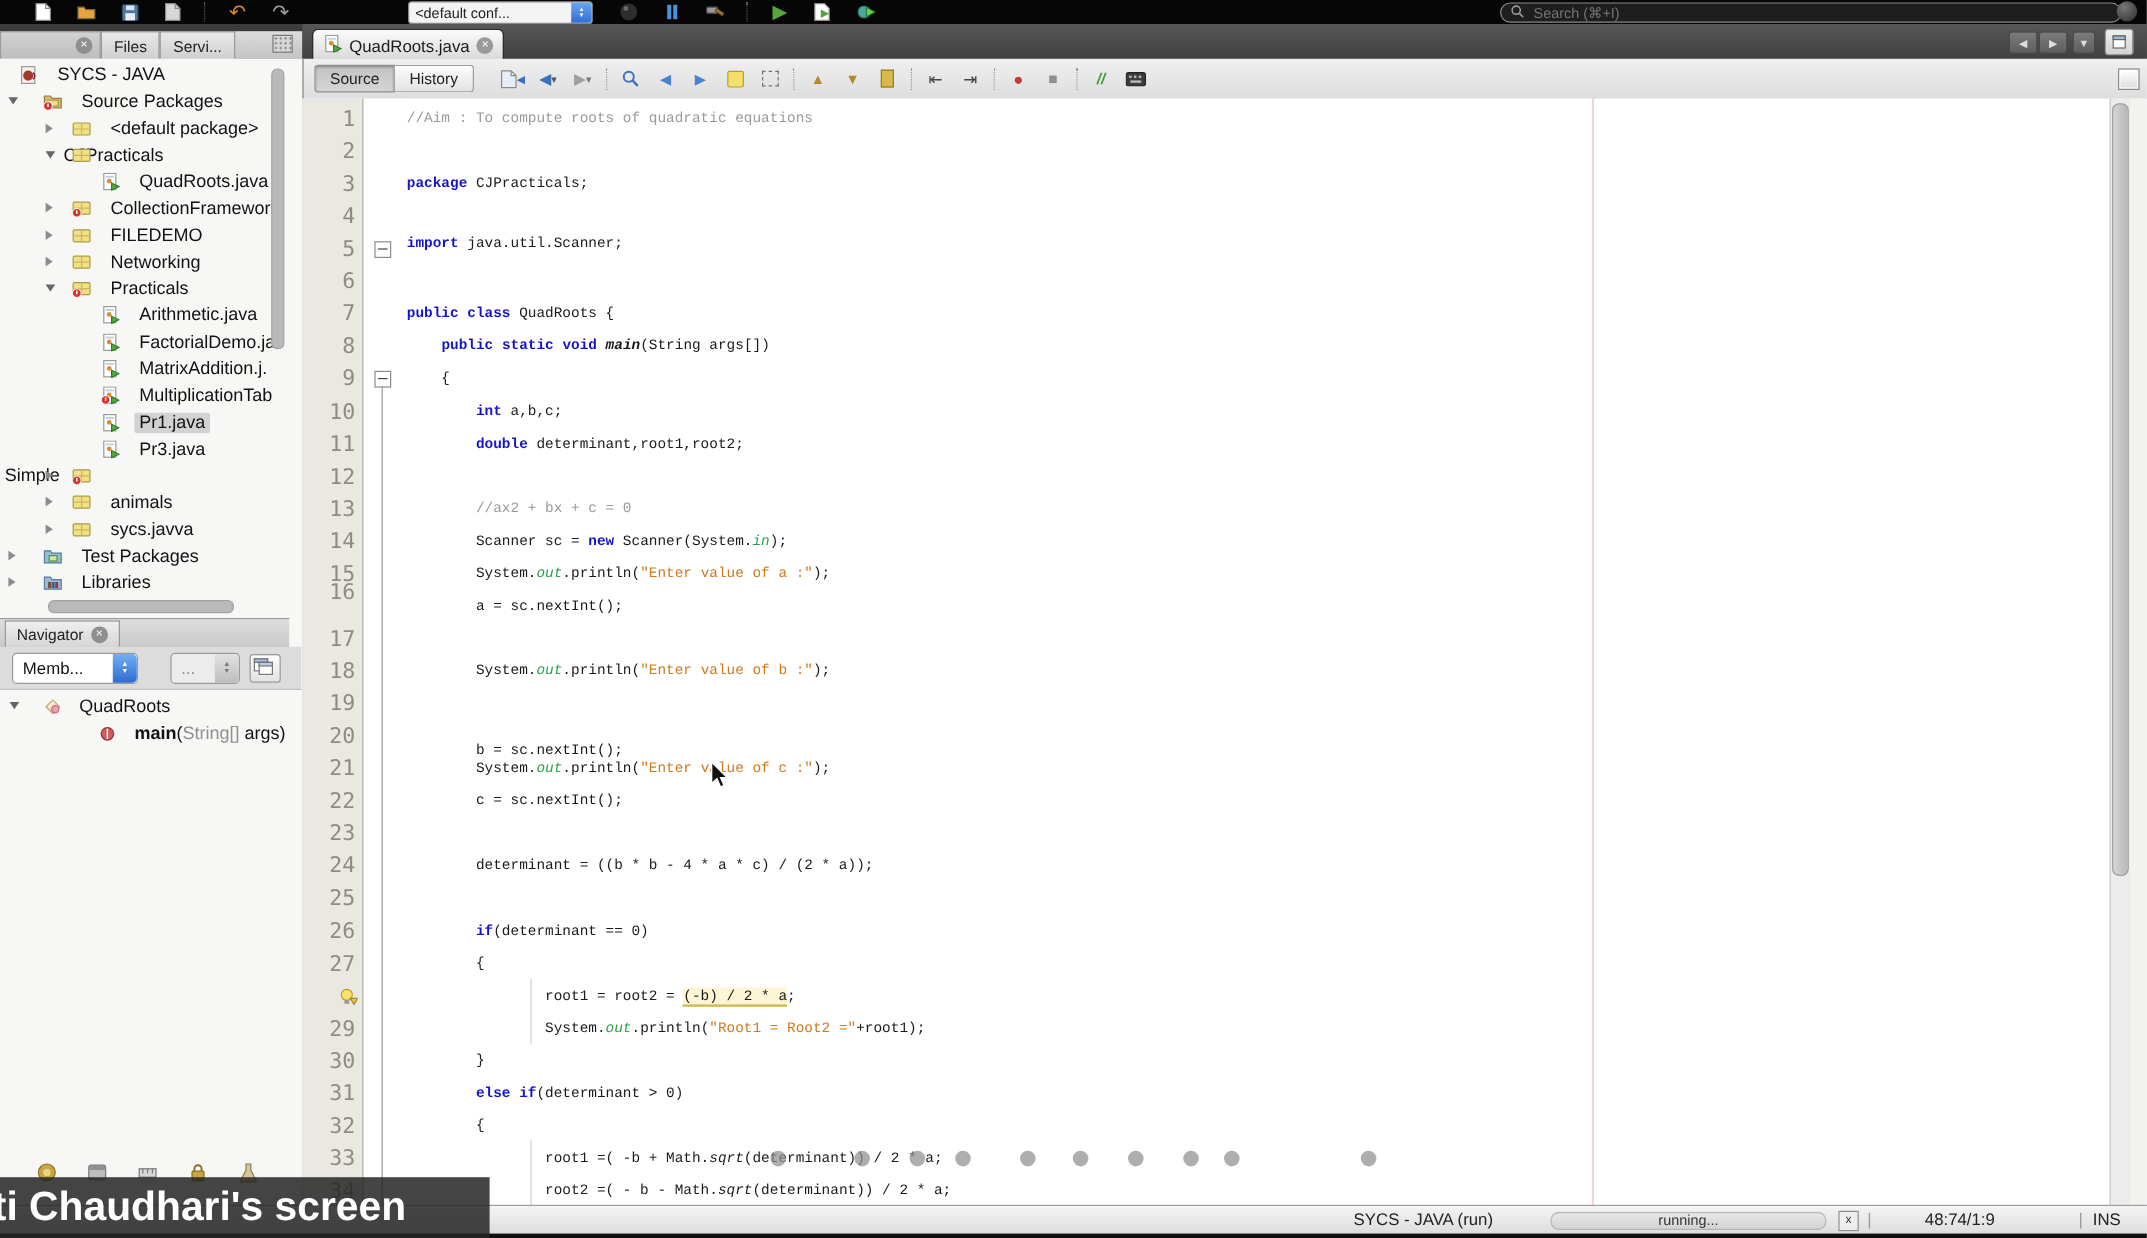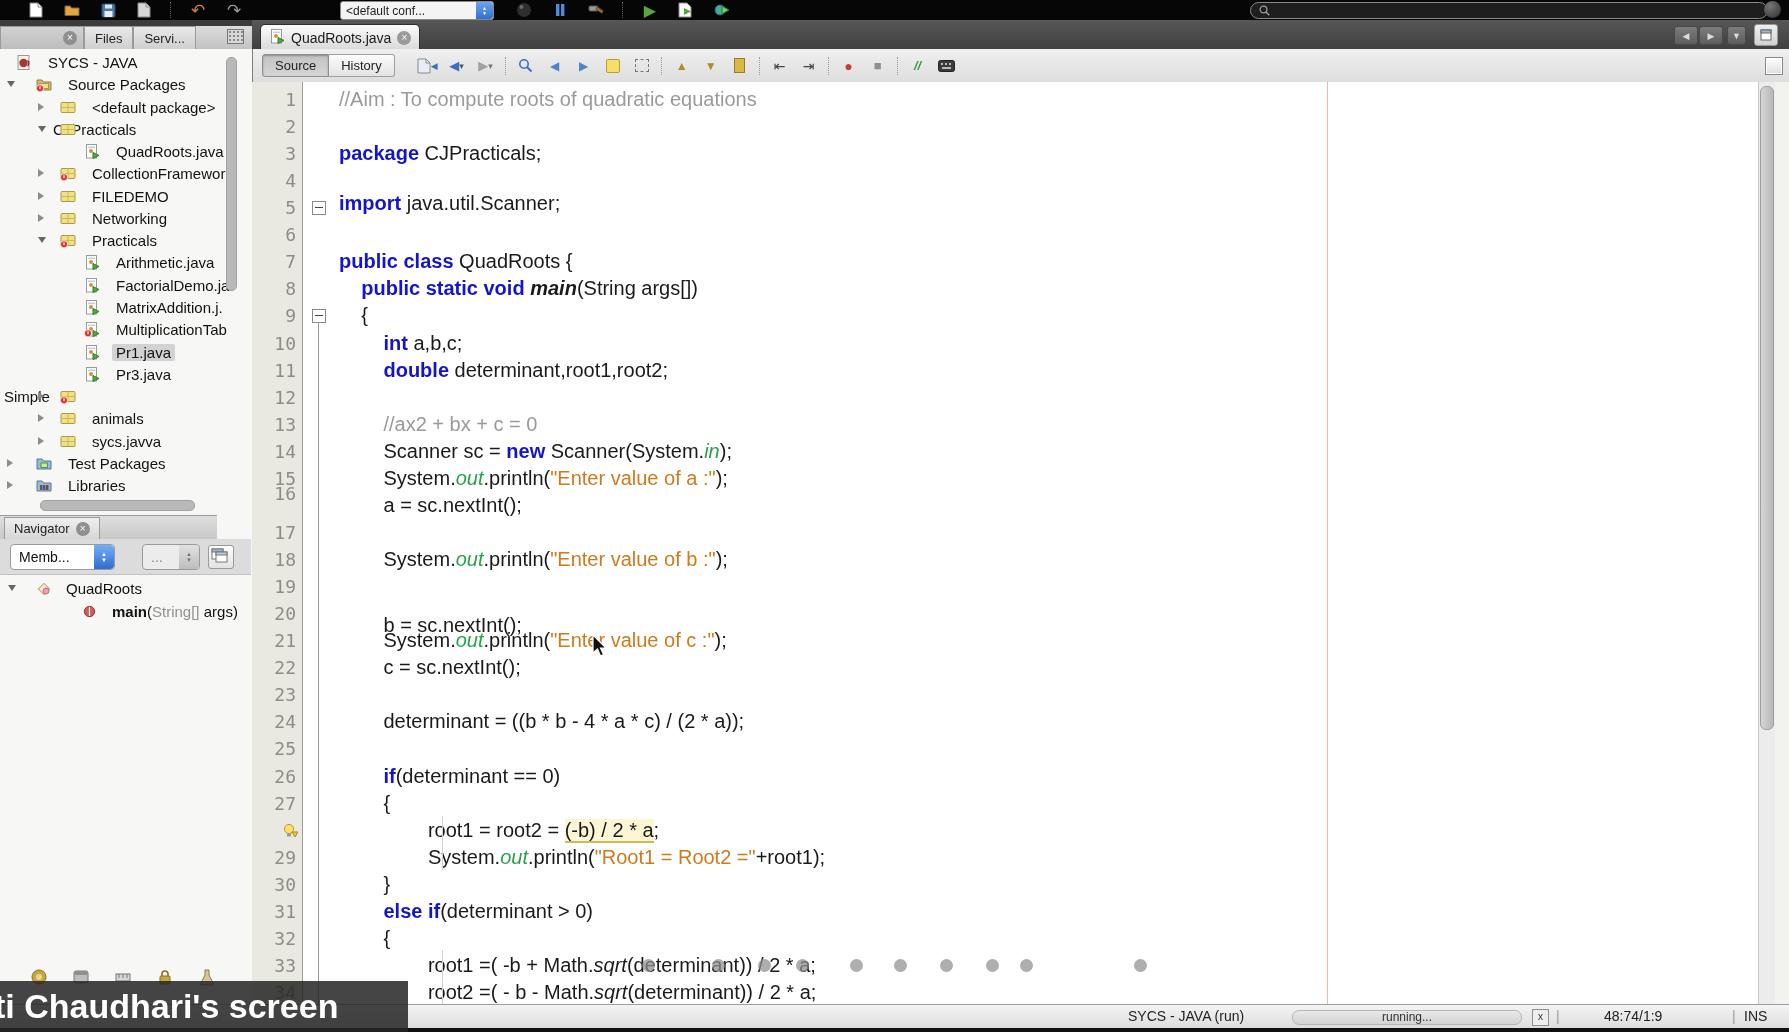--- a/index.html
+++ b/index.html
@@ -50,21 +50,21 @@
   .leftpanel{position:absolute;left:0;top:49px;width:252px;height:983px;background:#f7f7f5;border-right:1px solid #7e7e7e;}
   .treearea{position:absolute;left:0;top:0;width:251px;height:449px;background:#f7f7f5;overflow:hidden;text-decoration:underline;}
   .trow{position:absolute;left:0;height:22px;width:100%;display:flex;align-items:center;font-size:15px;color:#121212;white-space:nowrap;}
   .trow .lab{padding:0 4px;border-radius:2px;}
   .trow .lab.sel{background:#d2d2d2;}
   .arr-r{width:0;height:0;border-left:6px solid #8c8c8c;border-top:4px solid transparent;border-bottom:4px solid transparent;position:absolute;}
   .arr-d{width:0;height:0;border-top:6px solid #666;border-left:4px solid transparent;border-right:4px solid transparent;position:absolute;}
   .ticon{position:absolute;width:16px;height:15px;}
   .vscroll{position:absolute;left:226px;top:8px;width:9px;height:232px;border-radius:5px;background:#b9b9b9;border:1px solid #a2a2a2;}
   .hscroll{position:absolute;left:40px;top:451px;width:153px;height:9px;border-radius:5px;background:#b9b9b9;border:1px solid #a2a2a2;}
-  .navheader{position:absolute;left:0;top:466px;width:217px;height:23px;background:linear-gradient(#dedede,#c9c9c9);border-top:1px solid #9a9a9a;border-bottom:1px solid #9a9a9a;}
+  .navheader{position:absolute;left:0;top:466px;width:217px;height:23px;background:linear-gradient(#dedede,#c9c9c9);border-top:1px solid #9a9a9a;border-bottom:1px solid #9a9a9a;padding-left:24px;}
   .navtab{position:absolute;left:4px;top:1px;height:21px;border:1px solid #9a9a9a;border-bottom:none;background:linear-gradient(#efefef,#d6d6d6);
     display:flex;align-items:center;gap:6px;padding:0 9px;font-size:13px;color:#222;}
   .navtoolbar{position:absolute;left:0;top:490px;width:251px;height:35px;background:#dcdcdc;border-bottom:1px solid #c0c0c0;}
   .mcombo{position:absolute;left:10px;top:5px;width:103px;height:24px;background:#fff;border:1px solid #9a9a9a;border-radius:4px;
     display:flex;align-items:center;font-size:14px;color:#111;}
   .mcombo .clabel{flex:1;padding-left:8px;}
   .mcombo .stepper{width:20px;height:24px;background:linear-gradient(#74aef5,#2e6cd0);border-radius:0 4px 4px 0;
     display:flex;flex-direction:column;align-items:center;justify-content:center;color:#fff;font-size:6px;line-height:6px;}
   .mcombo.dis{left:142px;width:56px;background:#ececec;color:#8a8a8a;}
   .mcombo.dis .stepper{background:linear-gradient(#e2e2e2,#bdbdbd);color:#777;}
@@ -75,22 +75,22 @@
   
   .editor{position:absolute;left:252px;top:82px;width:1537px;height:923px;background:#fff;overflow:hidden;}
   .gutter{position:absolute;left:0;top:0;width:50px;height:100%;background:#e9e9e1;border-right:1px solid #9c9c94;}
   .gline{position:absolute;right:6px;height:27px;line-height:27px;font-family:"DejaVu Sans Mono",monospace;font-size:18px;color:#8d8d85;text-align:right;}
   .gbulb{position:absolute;left:30px;height:27px;display:flex;align-items:center;}
   .foldcol{position:absolute;left:51px;top:0;width:36px;height:100%;background:#fff;}
   .foldbox{position:absolute;left:9px;width:12px;height:12px;border:1px solid #8a8a8a;background:#fff;}
   .foldbox:after{content:"";position:absolute;left:2px;right:2px;top:5px;border-top:1px solid #444;}
   .foldline{position:absolute;left:15px;width:1px;background:#9a9a9a;}
   .braceguide{position:absolute;width:1px;background:#cfcfcf;}
-  .cline{position:absolute;left:87px;height:27px;line-height:27px;font-family:Liberation Sans, sans-serif;
-    font-size:20px;color:#1a1a1a;white-space:pre;}
+  .cline{position:absolute;left:87px;height:27px;line-height:27px;font-family:Liberation Mono, monospace;
+    font-size:12px;color:#1a1a1a;white-space:pre;}
   .tk{color:#1414cc;font-weight:bold;}
   .tc{color:#9a9a9a;}
   .ts{color:#ce7b1e;}
   .tg{color:#2da04e;font-style:italic;}
   .tm{font-weight:bold;font-style:italic;}
   .ti{font-style:italic;}
   .tw{background:#fcf6d4;border-bottom:2px solid #cdbb55;}
   .marginline{position:absolute;left:1075px;top:0;width:1px;height:100%;background:#f0b4b4;}
   .escrolltrack{position:absolute;left:1506px;top:0;width:16px;height:100%;background:#ececec;border-left:1px solid #c9c9c9;}
   .escrollthumb{position:absolute;left:1508px;top:4px;width:12px;height:642px;background:linear-gradient(90deg,#d5d5d5,#b8b8b8);border:1px solid #9e9e9e;border-radius:6px;}
@@ -197,20 +197,21 @@
         </svg>
       </span>
     </div>
   <div class="searchbox">
     <span>
       <svg width="11" height="11" viewBox="0 0 11 11">
           <circle cx="4.5" cy="4.5" r="3.4" fill="none" stroke="#9a9a9a" stroke-width="1.3"></circle>
           <line x1="7" y1="7" x2="10.3" y2="10.3" stroke="#9a9a9a" stroke-width="1.4"></line>
         </svg>
     </span>
+    <input placeholder="Search (⌘+I)" style="">
   </div>
   <div class="knob"></div>
 </div>
 
 <div class="tabrow">
   <div class="panel-tabs">
     <div class="ptab stub">
       <span class="closec">×</span>
     </div>
     <div class="ptab">Files</div>

